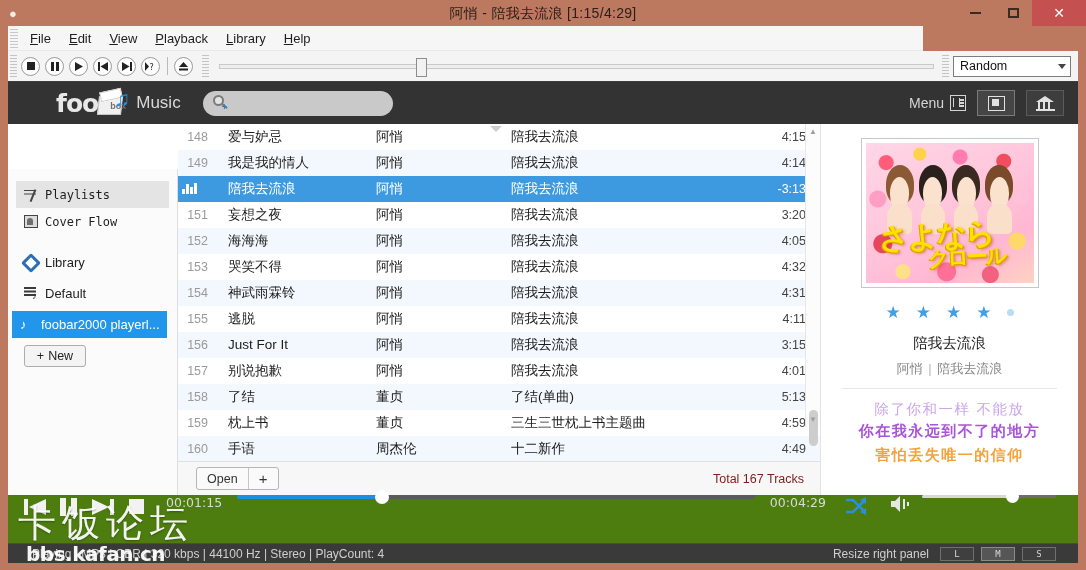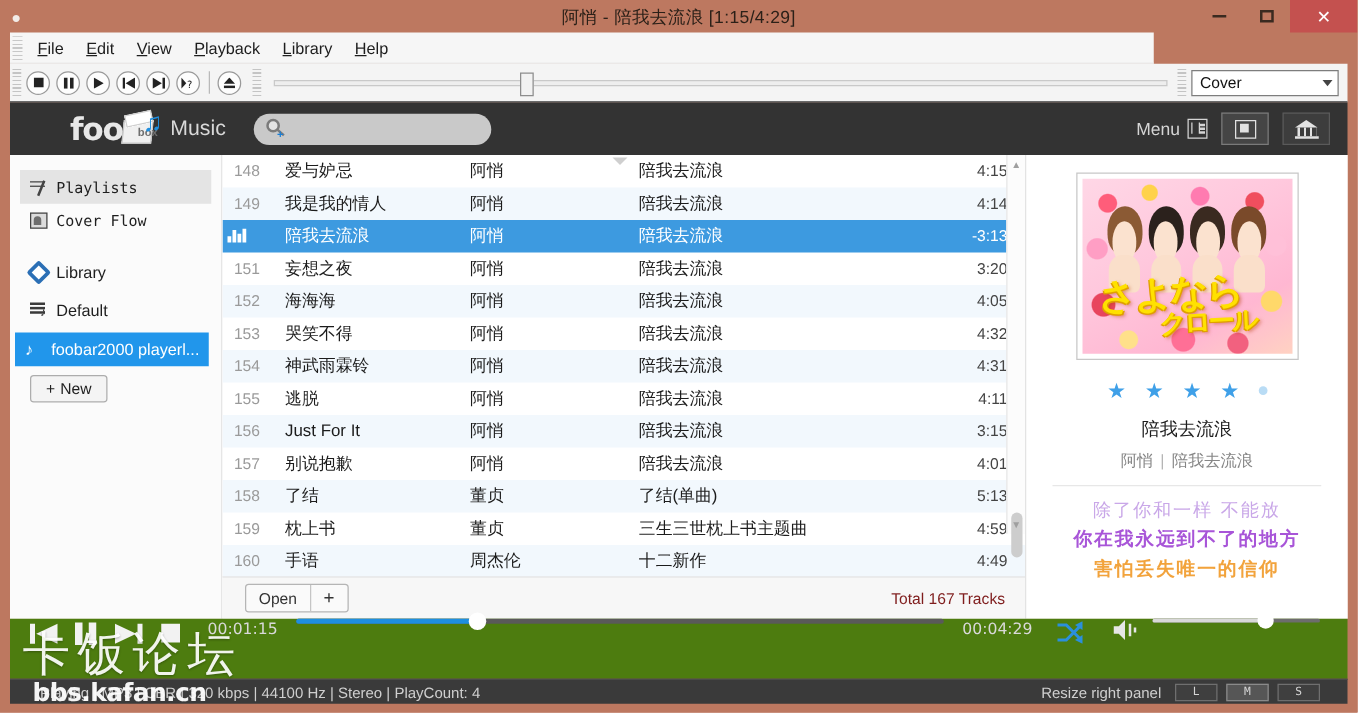--- a/index.html
+++ b/index.html
@@ -178,21 +178,21 @@
 
   
   .body {
     position: absolute; left: 8px; top: 124px; width: 1070px; height: 371px;
     display: flex; background: #ffffff;
   }
 
   
   .sidebar {
     width: 170px; background: #fbfbfb; border-right: 1px solid #dfdfdf;
-    padding-top: 12px; position: relative;
+    padding-top: 12px; position: relative; margin-top: 45px;
   }
   .sb-item {
     height: 27px; margin: 0 8px; display: flex; align-items: center;
     padding-left: 8px; font-size: 13px; color: #1e1e1e;
   }
   .sb-item.mono { font-family: "DejaVu Sans Mono", monospace; font-size: 12px; }
   .sb-item.sel-grey { background: #e4e4e4; }
   .sb-item.sel-blue { background: #2196eb; color: #ffffff; margin: 0 10px 0 4px; }
   .sb-ic { width: 21px; display: flex; align-items: center; }
   .sb-gap { height: 14px; }
@@ -503,21 +503,21 @@
         </svg>
     </div>
     <div class="tool-grip" style="margin-left:4px"></div>
     <div class="seekwrap">
       <div class="seektrack">
         <div class="seekthumb"></div>
       </div>
     </div>
     <div class="tool-grip"></div>
     <div class="orderbox">
-      <span>Cover</span>
+      <span>Random</span>
       <span class="caret-dn"></span>
     </div>
   </div>
 
   <div class="appheader">
     <div class="logo">
       <span class="logo-foo">foo</span>
       <span class="logo-box">
         <span class="bx"></span>
           <span class="lid"></span>

